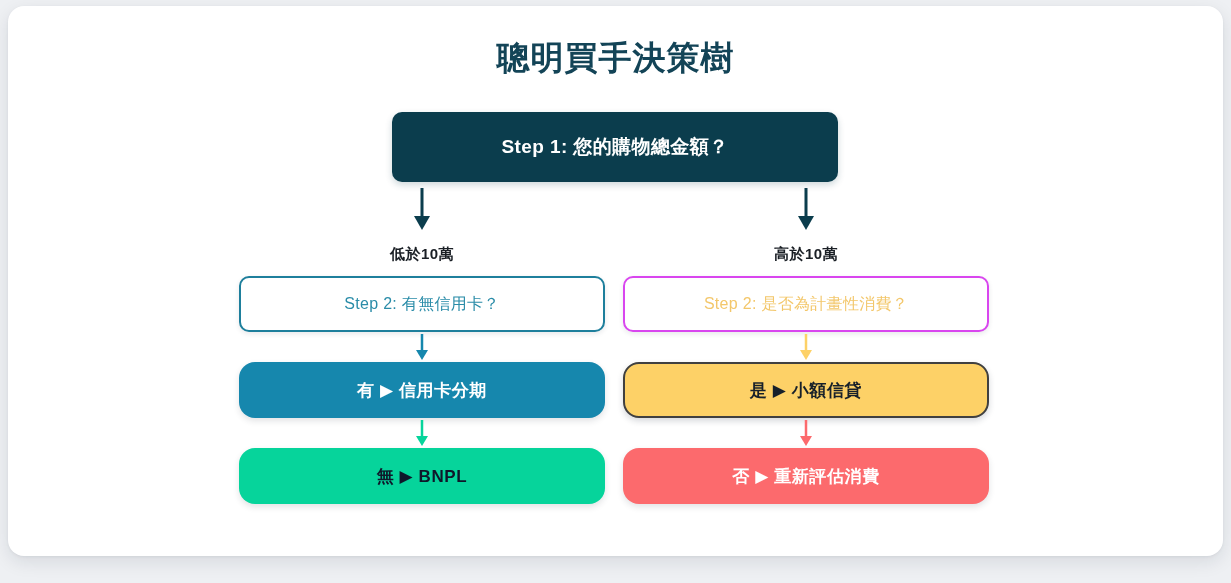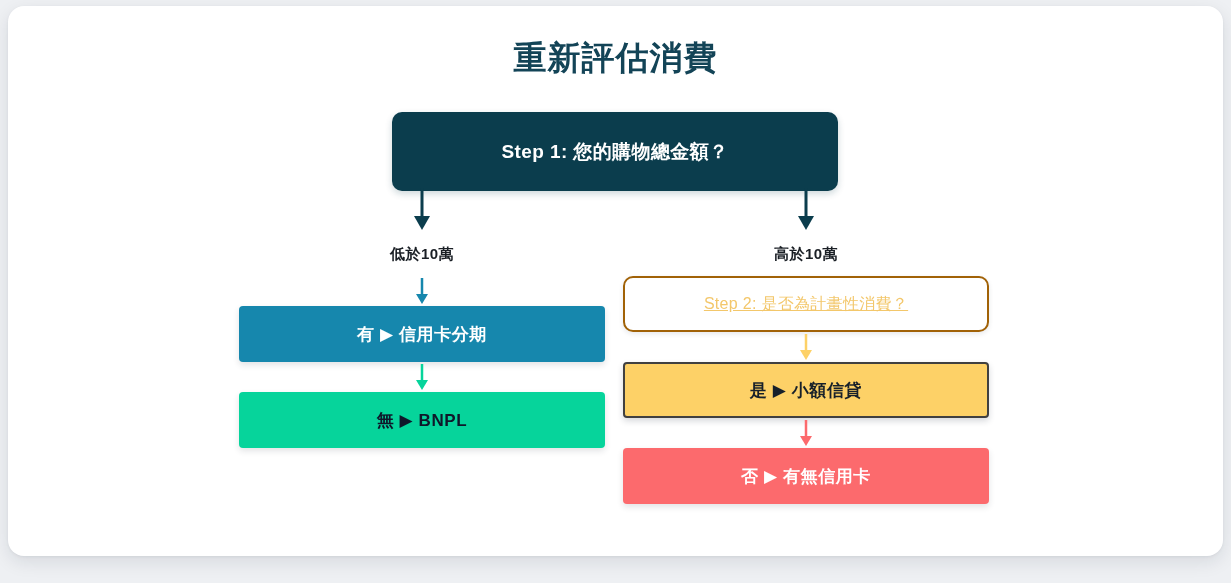--- a/index.html
+++ b/index.html
@@ -47,21 +47,21 @@
     color: #134457;
     line-height: 44px;
   }
 
   
   .root-node {
     position: absolute;
     left: 384px;
     top: 106px;
     width: 446px;
-    height: 79px;
+    height: 70px;
     background: #0b3d4d;
     border-radius: 10px;
     display: flex;
     align-items: center;
     justify-content: center;
     color: #ffffff;
     font-size: 19px;
     font-weight: 600;
     letter-spacing: 0.4px;
     box-shadow: 0 3px 7px rgba(11, 61, 77, 0.20);
@@ -119,30 +119,29 @@
     font-size: 16px;
     font-weight: 500;
     letter-spacing: 0.3px;
     box-shadow: 0 2px 5px rgba(30, 40, 55, 0.10);
   }
   .question-teal {
     border: 2px solid #1e7f9c;
     color: #2a8ca8;
   }
   .question-amber {
-    border: 2px solid #a16207;
+    border: 2px solid #d946ef;
     color: #f3c76b;
-    text-decoration: underline;
   }
 
   
   .result-node {
     width: 366px;
     height: 56px;
-    border-radius: 4px;
+    border-radius: 16px;
     display: flex;
     align-items: center;
     justify-content: center;
     font-size: 17px;
     font-weight: 600;
     letter-spacing: 0.6px;
     box-shadow: 0 3px 6px rgba(30, 40, 55, 0.13);
   }
   .result-blue  { background: #1687ad; color: #ffffff; }
   .result-green { background: #06d49b; color: #0f172a; }
@@ -153,37 +152,38 @@
     box-shadow: 0 3px 6px rgba(30, 40, 55, 0.18);
   }
   .result-red   { background: #fc6a6d; color: #ffffff; }
 </style>
 </head>
 <body>
 
 <div class="page-canvas">
   <div class="card">
 
-    <div class="page-title">重新評估消費</div>
+    <div class="page-title">聰明買手決策樹</div>
 
     <div class="root-node">Step 1: 您的購物總金額？</div>
 
     <div class="branches">
 
       <div class="branch branch-left">
 
         <span class="arrow arrow-big">
           <svg viewBox="0 0 22 44" xmlns="http://www.w3.org/2000/svg">
             <line x1="11" y1="0" x2="11" y2="30" stroke="#0b3d4d" stroke-width="3"></line>
             <polygon points="3,28 19,28 11,42" fill="#0b3d4d"></polygon>
           </svg>
         </span>
 
         <div class="branch-label">低於10萬</div>
 
+        <div class="question-node question-teal">Step 2: 有無信用卡？</div>
 
         <span class="arrow arrow-small">
           <svg viewBox="0 0 18 30" xmlns="http://www.w3.org/2000/svg">
             <line x1="9" y1="2" x2="9" y2="19" stroke="#1687ad" stroke-width="2.5"></line>
             <polygon points="3,18 15,18 9,28" fill="#1687ad"></polygon>
           </svg>
         </span>
 
         <div class="result-node result-blue">有 ▶ 信用卡分期</div>
 
@@ -219,18 +219,18 @@
 
         <div class="result-node result-amber">是 ▶ 小額信貸</div>
 
         <span class="arrow arrow-small">
           <svg viewBox="0 0 18 30" xmlns="http://www.w3.org/2000/svg">
             <line x1="9" y1="2" x2="9" y2="19" stroke="#fc6a6d" stroke-width="2.5"></line>
             <polygon points="3,18 15,18 9,28" fill="#fc6a6d"></polygon>
           </svg>
         </span>
 
-        <div class="result-node result-red">否 ▶ 有無信用卡</div>
+        <div class="result-node result-red">否 ▶ 重新評估消費</div>
       </div>
 
     </div>
   </div>
 </div>
 
 </body></html>

